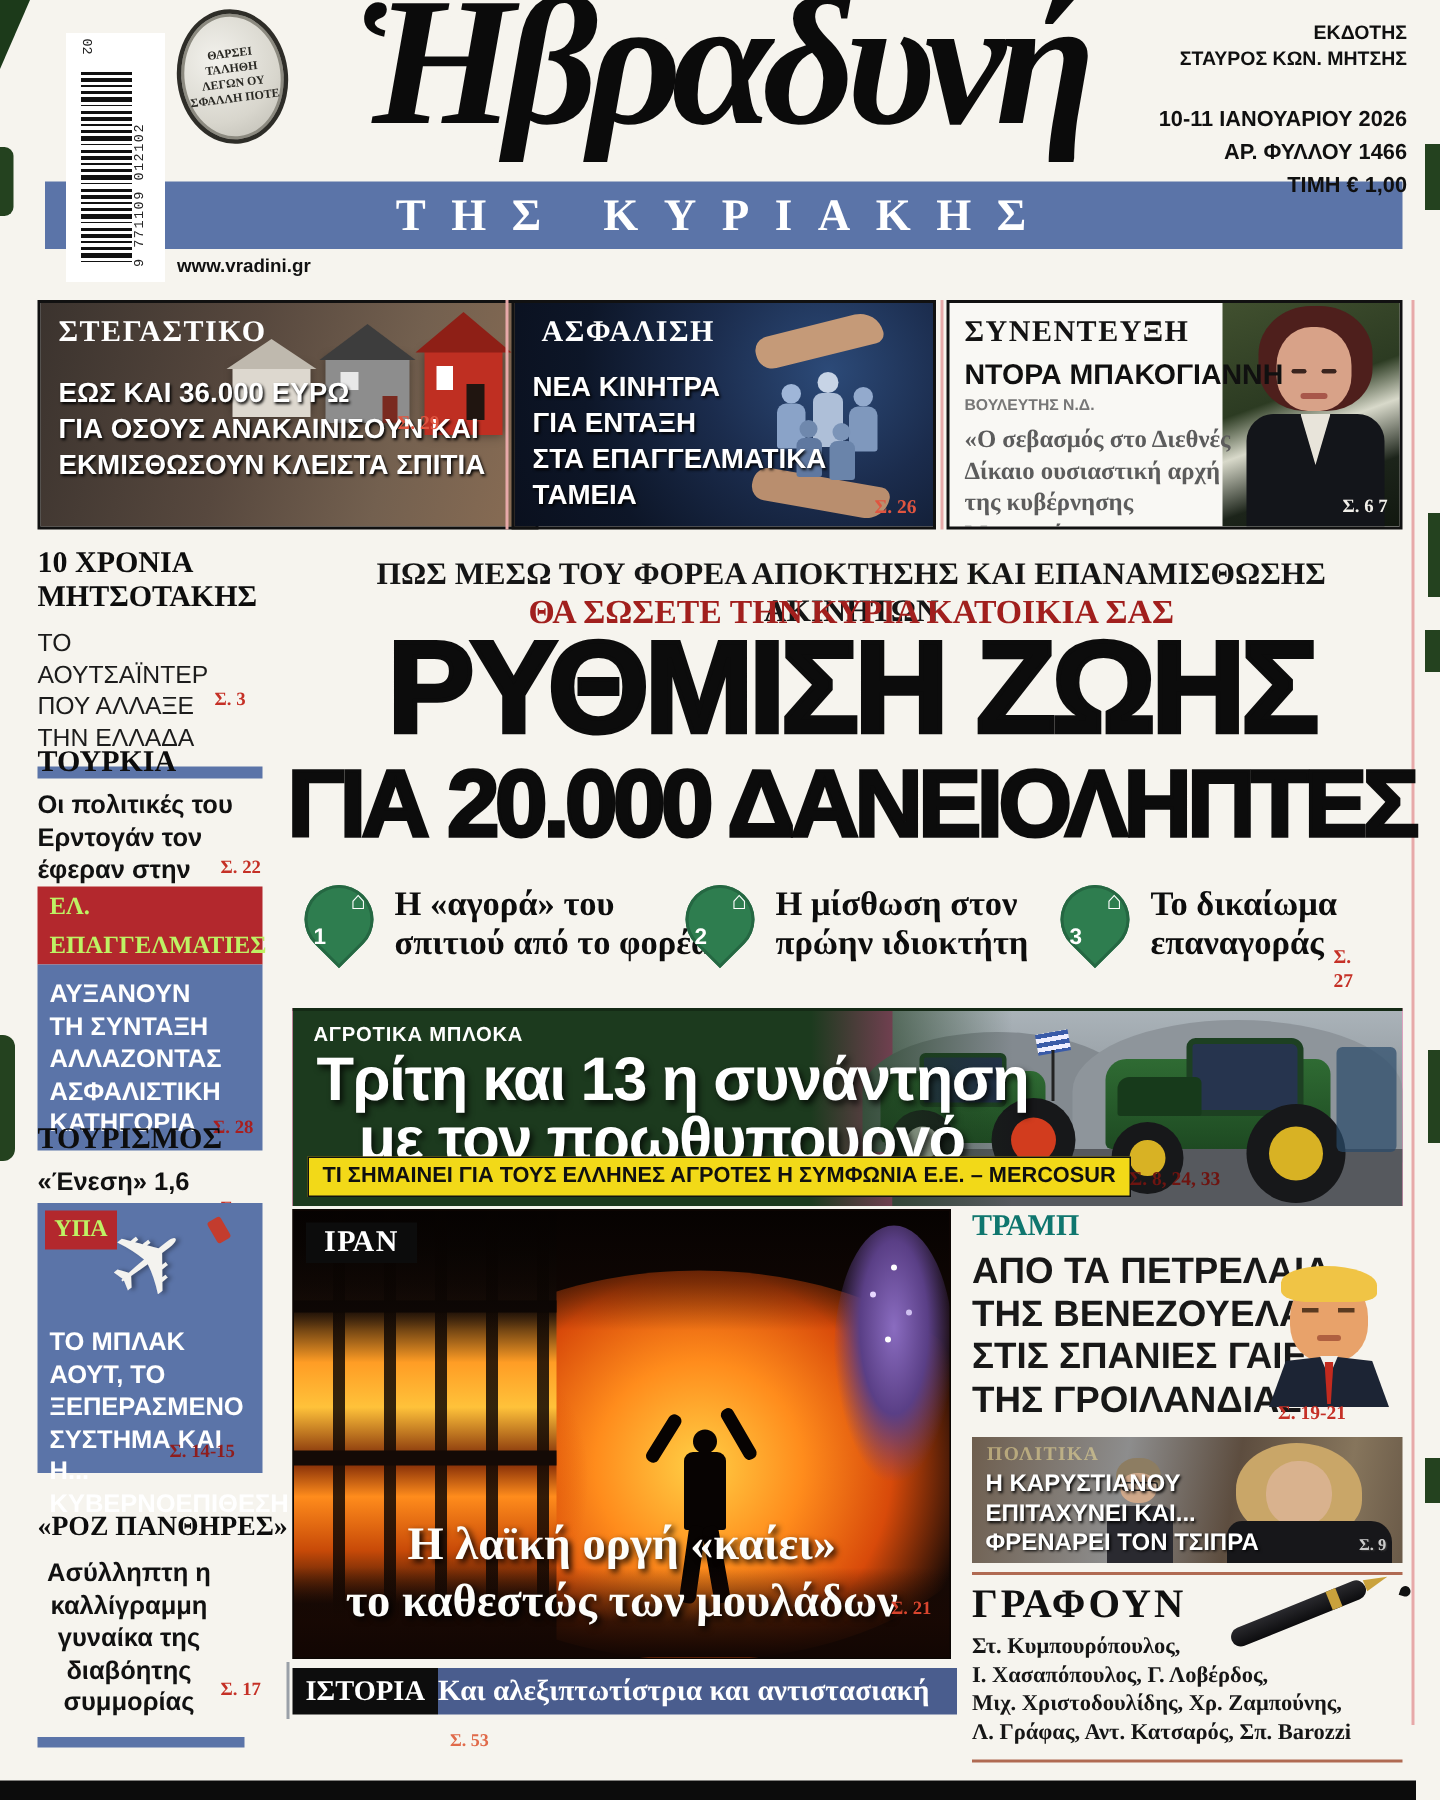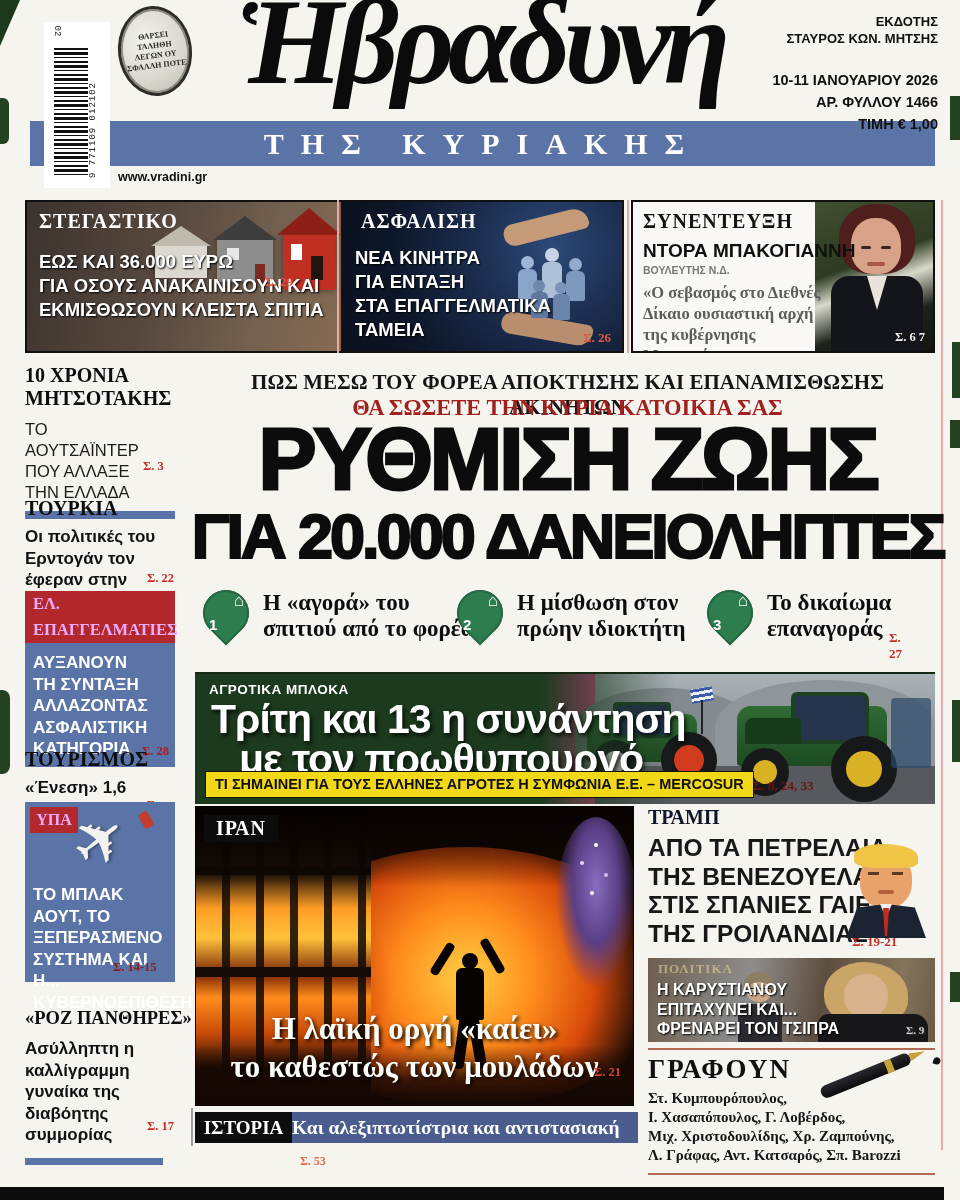--- a/index.html
+++ b/index.html
@@ -36,21 +36,21 @@
   .tbox-kicker{font-size:20px;color:#fff;font-weight:bold;letter-spacing:1px;}
   .tbox-line{color:#fff;font-weight:bold;font-size:18.5px;line-height:24px;text-shadow:1px 1px 2px #000;}
   .house{position:absolute;}
   .vsep{width:2px;background:#e7a9a9;}
 
   
   .side-kicker{font-size:20px;line-height:23px;font-weight:bold;color:#0d0d0d;}
   .side-text{font-size:16.5px;line-height:21px;color:#1c1c1c;}
   .side-text-b{font-size:17px;line-height:21.5px;font-weight:bold;color:#111;}
   .bluebar{height:8px;background:#5b74a8;}
-  .redhead{background:#b3282d;color:#f0abfc;font-weight:bold;font-size:16.5px;line-height:26px;padding-left:8px;}
+  .redhead{background:#b3282d;color:#bef264;font-weight:bold;font-size:16.5px;line-height:26px;padding-left:8px;}
   .bluebox{background:#5b74a8;color:#fff;}
 
   
   .lead-kicker{left:195px;top:370px;width:745px;text-align:center;font-size:21px;font-weight:bold;color:#151515;}
   .lead-kicker2{left:195px;top:395px;width:745px;text-align:center;font-size:22.5px;font-weight:bold;color:#a11f1d;}
   .headline{left:190px;width:755px;text-align:center;font-weight:bold;color:#0c0c0c;letter-spacing:-3px;}
   .h1a{top:414px;font-size:87px;line-height:90px;-webkit-text-stroke:3px #0c0c0c;}
   .h1b{top:502px;font-size:63px;line-height:68px;-webkit-text-stroke:2.2px #0c0c0c;}
   .pin{width:46px;height:46px;background:#2e7d4f;border-radius:50% 50% 50% 0;transform:rotate(-45deg);
        box-shadow:inset 0 0 0 2px #256742;}
@@ -235,21 +235,21 @@
   <div class="abs bluebox" style="top:438px;width:150px;height:180px;background:#5b74a8;">
     <div class="abs redhead serif" style="left:5px;top:5px;width:48px;font-size:16px;text-align:center;padding-left:0;">ΥΠΑ</div>
     <div class="abs" style="left:48px;top:2px;font-size:64px;color:#f4f3ef;transform:rotate(-38deg);text-shadow:2px 2px 3px rgba(0,0,0,.35);">✈</div>
     <div class="abs" style="left:116px;top:10px;width:10px;height:16px;background:#c33c2e;transform:rotate(-30deg);border-radius:2px;"></div>
     <div class="abs side-text-b" style="left:8px;top:82px;width:136px;color:#fff;">ΤΟ ΜΠΛΑΚ ΑΟΥΤ, ΤΟ ΞΕΠΕΡΑΣΜΕΝΟ ΣΥΣΤΗΜΑ ΚΑΙ Η... ΚΥΒΕΡΝΟΕΠΙΘΕΣΗ</div>
     <div class="abs pageref" style="left:88px;top:158px;font-size:12.5px;color:#8e1d1d;">Σ. 14-15</div>
   </div>
 
   <div class="abs" style="top:643px;">
     <div class="serif side-kicker" style="font-size:18.5px;white-space:nowrap;">«ΡΟΖ ΠΑΝΘΗΡΕΣ»</div>
-    <div class="side-text-b" style="width:122px;margin-top:8px;">Ασύλληπτη η καλλίγραμμη γυναίκα της διαβόητης συμμορίας</div>
+    <div class="side-text-b" style="width:122px;margin-top:8px;text-align:center;">Ασύλληπτη η καλλίγραμμη γυναίκα της διαβόητης συμμορίας</div>
     <div class="abs pageref" style="left:122px;top:112px;font-size:12.5px;">Σ. 17</div>
     <div class="bluebar" style="width:138px;margin-top:12px;height:7px;"></div>
   </div>
 </div>
 
 <div class="abs serif lead-kicker">ΠΩΣ ΜΕΣΩ ΤΟΥ ΦΟΡΕΑ ΑΠΟΚΤΗΣΗΣ ΚΑΙ ΕΠΑΝΑΜΙΣΘΩΣΗΣ ΑΚΙΝΗΤΩΝ</div>
 <div class="abs serif lead-kicker2">ΘΑ ΣΩΣΕΤΕ ΤΗΝ ΚΥΡΙΑ ΚΑΤΟΙΚΙΑ ΣΑΣ</div>
 <div class="abs headline h1a">ΡΥΘΜΙΣΗ ΖΩΗΣ</div>
 <div class="abs headline h1b">ΓΙΑ 20.000 ΔΑΝΕΙΟΛΗΠΤΕΣ</div>
 
@@ -360,21 +360,21 @@
 <div class="abs hist">
   <div class="hist-label serif">ΙΣΤΟΡΙΑ</div>
   <div class="hist-strip serif">
     <span>Και αλεξιπτωτίστρια και αντιστασιακή</span>
     <span class="serif b" style="color:#e06a4a;font-size:12px;margin-left:8px;">Σ. 53</span>
   </div>
 </div>
 <div class="abs" style="left:191px;top:1108px;width:2px;height:38px;background:#9aa0a8;"></div>
 
 <div class="abs" style="left:648px;top:806px;width:287px;height:146px;">
-  <div class="serif b" style="font-size:20px;color:#0f172a;">ΤΡΑΜΠ</div>
+  <div class="serif b" style="font-size:20px;color:#0f766e;">ΤΡΑΜΠ</div>
   <div style="margin-top:5px;">
     <div class="trump-line">ΑΠΟ ΤΑ ΠΕΤΡΕΛΑΙΑ</div>
     <div class="trump-line">ΤΗΣ ΒΕΝΕΖΟΥΕΛΑΣ</div>
     <div class="trump-line">ΣΤΙΣ ΣΠΑΝΙΕΣ ΓΑΙΕΣ</div>
     <div class="trump-line">ΤΗΣ ΓΡΟΙΛΑΝΔΙΑΣ</div>
   </div>
   <div class="abs" style="left:196px;top:40px;width:84px;height:92px;">
     <div class="abs" style="left:16px;top:6px;width:52px;height:56px;background:#e8a26a;border-radius:46% 46% 44% 44%;"></div>
     <div class="abs" style="left:10px;top:-2px;width:64px;height:24px;background:#f0c445;border-radius:60% 70% 30% 40%;"></div>
     <div class="abs" style="left:24px;top:26px;width:11px;height:3px;background:#5a3a20;"></div>

